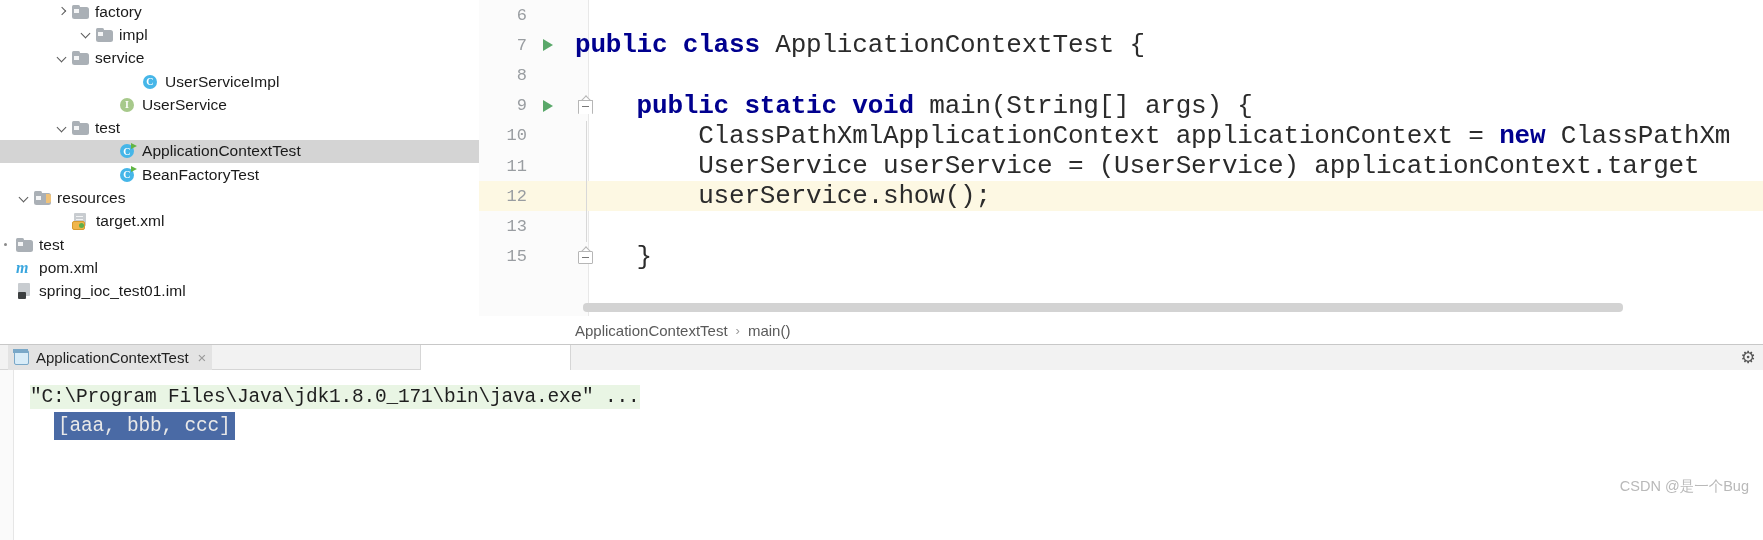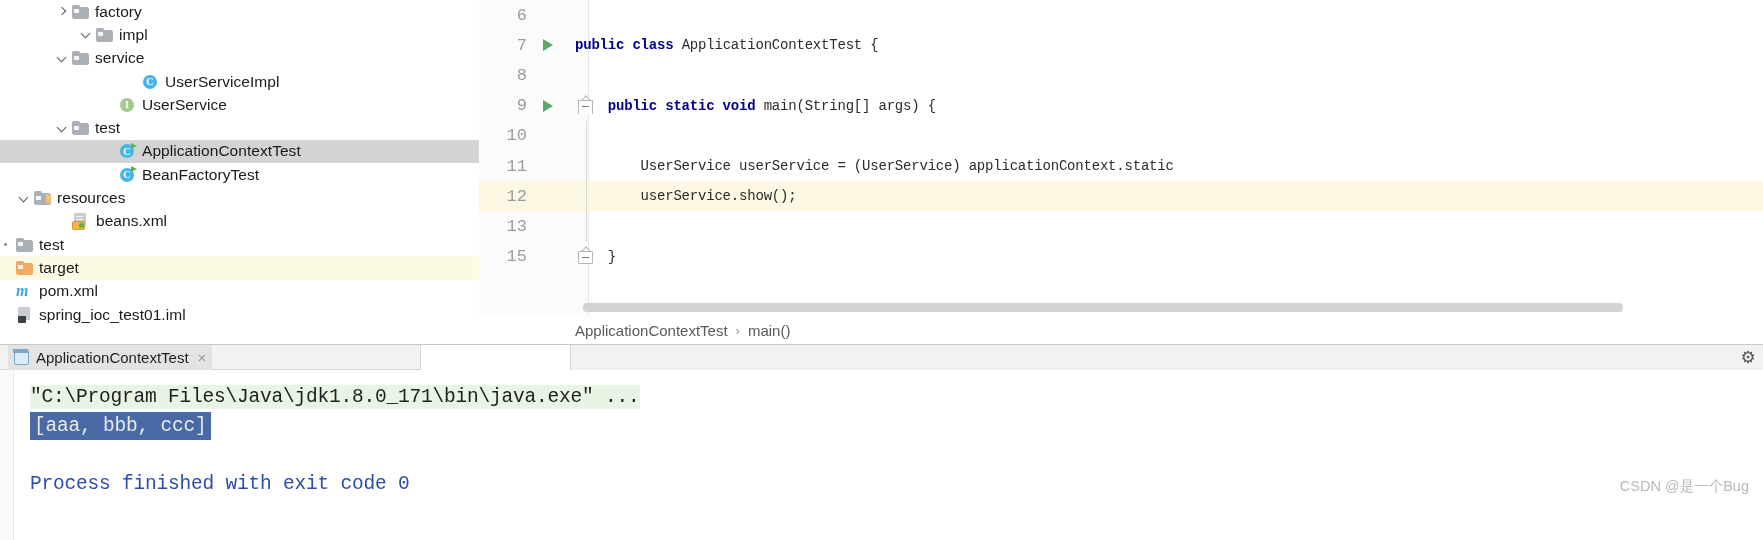--- a/index.html
+++ b/index.html
@@ -181,21 +181,21 @@
     position:absolute; left:4px; top:9px; width:7px; height:1px; background:#777;
   }
   .foldmark.openbr .fm-box { border-bottom: none; height: 14px; }
   .foldline {
     position: absolute; left: 107px; top: 0; width: 1px; height: 30.2px;
     background: #d8d8d8;
   }
   .code-text {
     position: absolute; left: 96px;
     font-family: "Liberation Mono", monospace;
-    font-size: 14px; color: #2b2b2b;
+    font-size: 26px; color: #2b2b2b;
     letter-spacing: -0.2px;
   }
   .kw { color: #00008f; font-weight: 700; }
   .plain { color: #2b2b2b; }
   .hscroll {
     position: absolute; left: 104px; top: 303px; width: 1040px; height: 9px;
     background: #d3d3d3; border-radius: 4px;
   }
   .breadcrumb {
     position: absolute; left: 0; top: 316px; right: 0; height: 28px;
@@ -267,21 +267,21 @@
   .console-line {
     position: relative; height: 29px;
     font-family: "Liberation Mono", monospace;
     font-size: 19.5px; letter-spacing: -0.2px;
     padding-left: 30px; white-space: pre;
     display: flex; align-items: center;
   }
   .cl-cmd { color: #1f1f1f; }
   .cl-cmd .cmdbg { background: #e9f5e4; padding: 1px 0; }
   .cl-sel .selbg {
-    background: #4a6aa5; color: #e8e8e8; padding: 3px 4px;
+    background: #4a6aa5; color: #e8e8e8; padding: 3px 4px; margin-left: 24px;
   }
   .cl-done { color: #2b4fa8; }
   .watermark {
     position: absolute; right: 14px; bottom: 44px;
     font-size: 14.5px; color: #b9b9b9;
     font-family: "Liberation Sans", sans-serif;
   }
 </style>
 </head>
 <body>
@@ -375,41 +375,31 @@
         <span class="tree-label">resources</span>
       </div>
       <div class="tree-row">
         <span style="display: inline-block; flex: 0 0 56px; height: 1px;"></span>
         <span class="arrow"></span>
         <span class="ico xml">
           <span class="page"></span>
           <span class="lines"></span>
           <span class="badge"></span>
         </span>
-        <span class="tree-label">beans.xml</span>
+        <span class="tree-label">target.xml</span>
       </div>
       <div class="tree-row">
         <span style="display: inline-block; flex: 0 0 0px; height: 1px;"></span>
         <span class="arrow dot"></span>
         <span class="ico folder">
           <span class="ftab"></span>
           <span class="fbody"></span>
           <span class="fwhite"></span>
         </span>
         <span class="tree-label">test</span>
-      </div>
-      <div class="tree-row hl-target">
-        <span style="display: inline-block; flex: 0 0 0px; height: 1px;"></span>
-        <span class="arrow"></span>
-        <span class="ico folder orange">
-          <span class="ftab"></span>
-          <span class="fbody"></span>
-          <span class="fwhite"></span>
-        </span>
-        <span class="tree-label">target</span>
       </div>
       <div class="tree-row">
         <span style="display: inline-block; flex: 0 0 0px; height: 1px;"></span>
         <span class="arrow"></span>
         <span class="ico mvn">
           <span class="m">m</span>
         </span>
         <span class="tree-label">pom.xml</span>
       </div>
       <div class="tree-row">
@@ -423,22 +413,22 @@
       </div>
     </div>
 
   <div id="editor">
     <div class="gutter"></div>
     <div class="code-area" id="code-area">
         <div class="code-line"><span class="lineno">6</span><span class="code-text"></span></div>
         <div class="code-line"><span class="lineno">7</span><span class="runmark"></span><span class="code-text"><span class="kw">public class </span><span class="plain">ApplicationContextTest {</span></span></div>
         <div class="code-line"><span class="lineno">8</span><span class="code-text"></span></div>
         <div class="code-line"><span class="lineno">9</span><span class="runmark"></span><span class="foldmark openbr"><span class="fm-top"></span><span class="fm-box"></span><span class="fm-dash"></span></span><span class="code-text"><span class="kw">    public static void </span><span class="plain">main(String[] args) {</span></span></div>
-        <div class="code-line"><span class="lineno">10</span><span class="foldline"></span></div>
-        <div class="code-line"><span class="lineno">11</span><span class="foldline"></span><span class="code-text"><span class="plain">        UserService userService = (UserService) applicationContext.static</span></span></div>
+        <div class="code-line"><span class="lineno">10</span><span class="foldline"></span><span class="code-text"><span class="plain">        ClassPathXmlApplicationContext applicationContext = </span><span class="kw">new </span><span class="plain">ClassPathXm</span></span></div>
+        <div class="code-line"><span class="lineno">11</span><span class="foldline"></span><span class="code-text"><span class="plain">        UserService userService = (UserService) applicationContext.target</span></span></div>
         <div class="code-line hl"><span class="lineno">12</span><span class="foldline"></span><span class="code-text"><span class="plain">        userService.show();</span></span></div>
         <div class="code-line"><span class="lineno">13</span><span class="foldline"></span><span class="code-text"></span></div>
         <div class="code-line"><span class="lineno">15</span><span class="foldmark"><span class="fm-top"></span><span class="fm-box"></span><span class="fm-dash"></span></span><span class="code-text"><span class="plain">    }</span></span></div>
       </div>
     <div class="hscroll"></div>
     <div class="breadcrumb">
       <span>ApplicationContextTest</span>
       <span class="crumb-sep">›</span>
       <span>main()</span>
     </div>
@@ -458,19 +448,18 @@
         <span class="tab-close">×</span>
       </div>
       <div class="gear-icon">⚙</div>
     </div>
     <div class="console-body">
       <div class="console-gutter"></div>
       <div id="console-lines">
           <div class="console-line cl-cmd"><span class="cmdbg">"C:\Program Files\Java\jdk1.8.0_171\bin\java.exe" ...</span></div>
           <div class="console-line cl-sel"><span class="selbg">[aaa, bbb, ccc]</span></div>
           <div class="console-line "></div>
-          <div class="console-line cl-done"><span class="">Process finished with exit code 0</span></div>
         </div>
       <div class="watermark">CSDN @是一个Bug</div>
     </div>
   </div>
 
 </div>
 
 </body></html>

